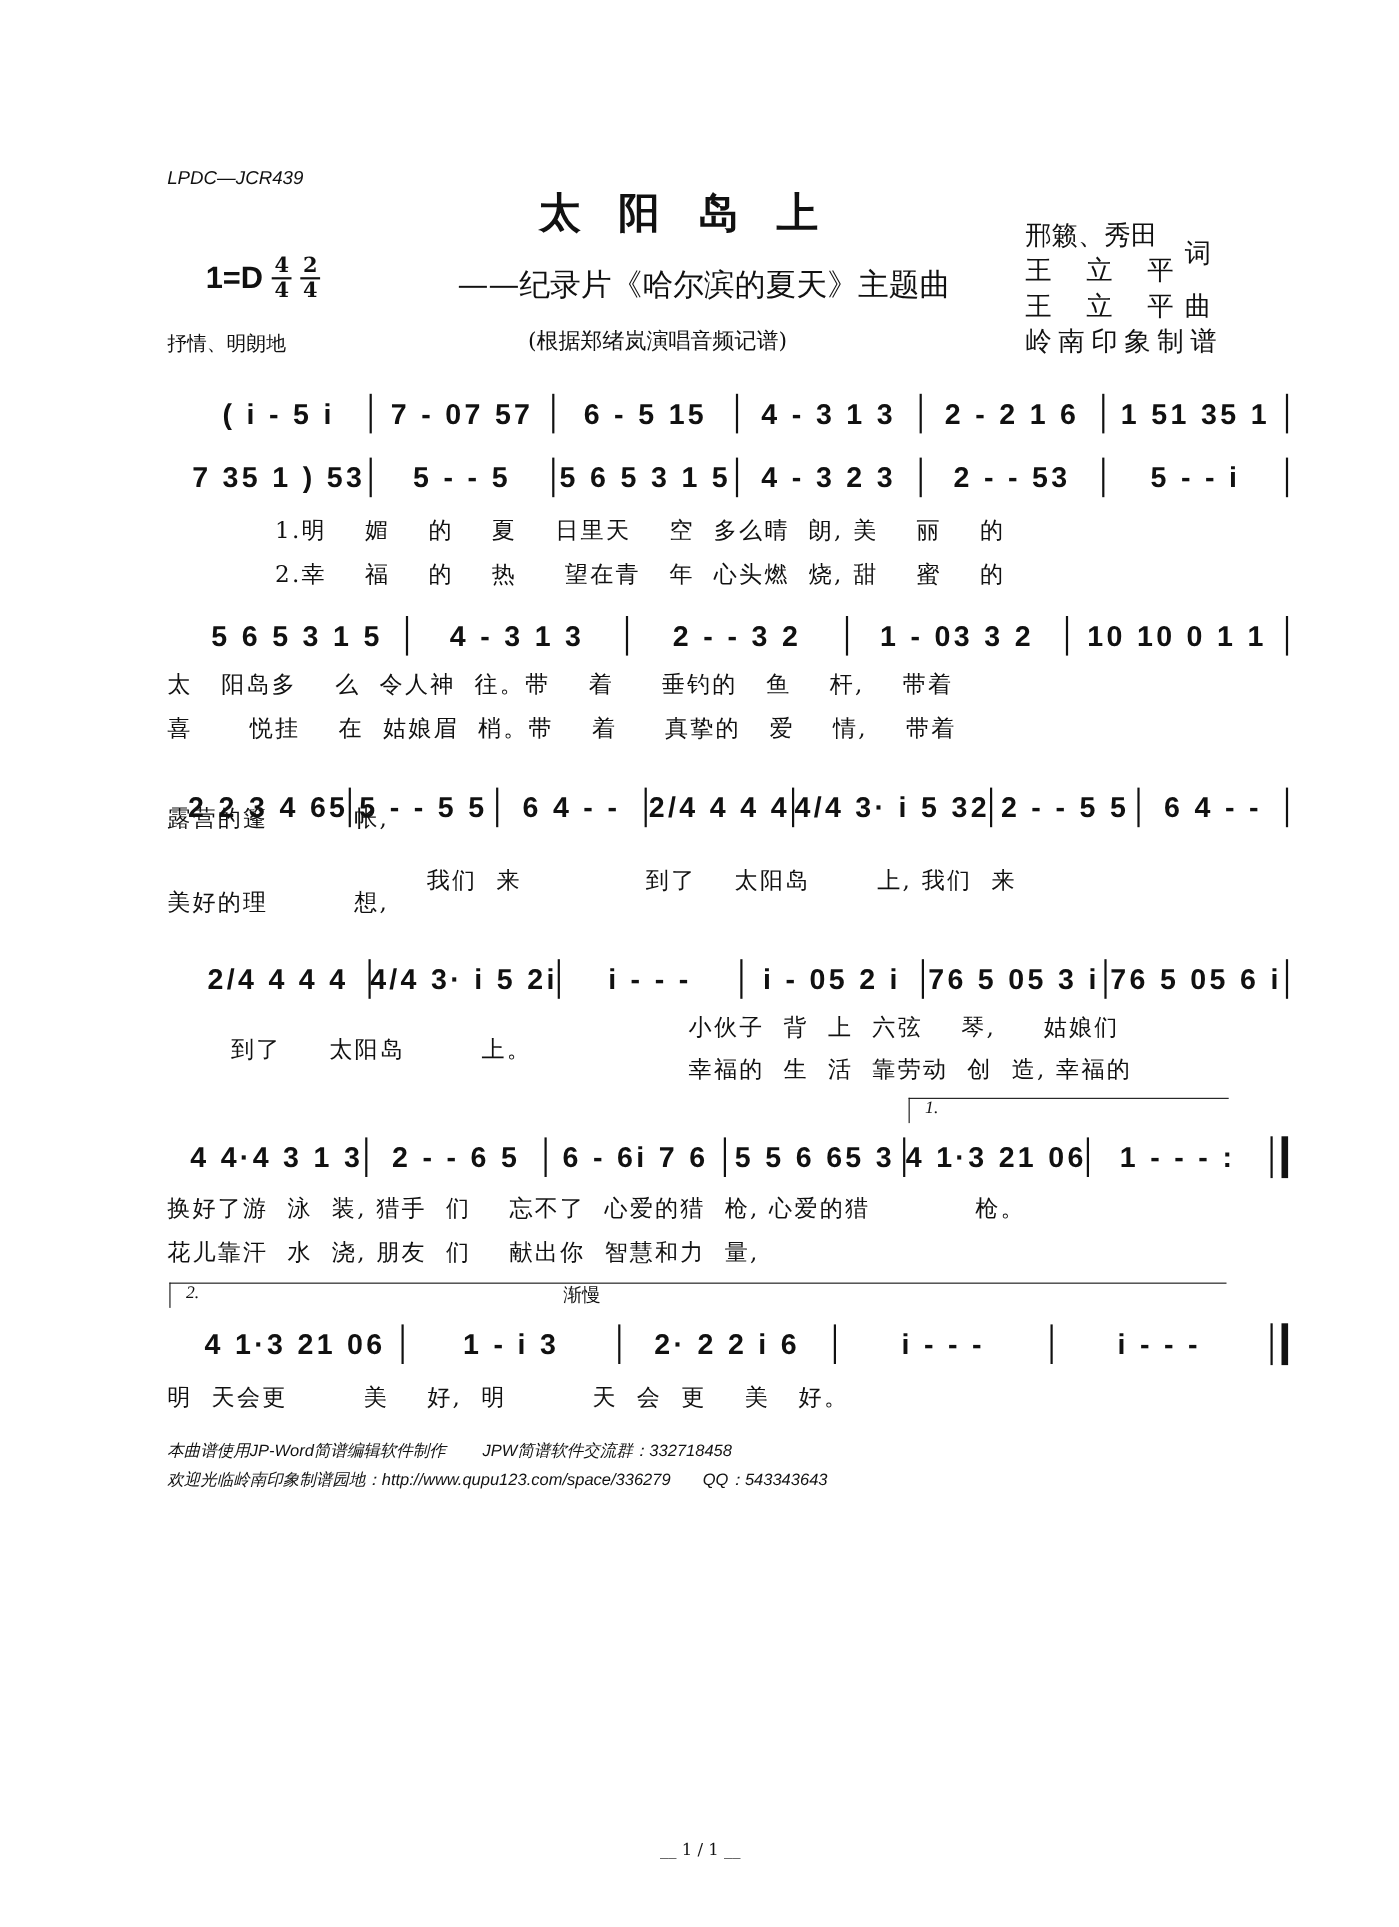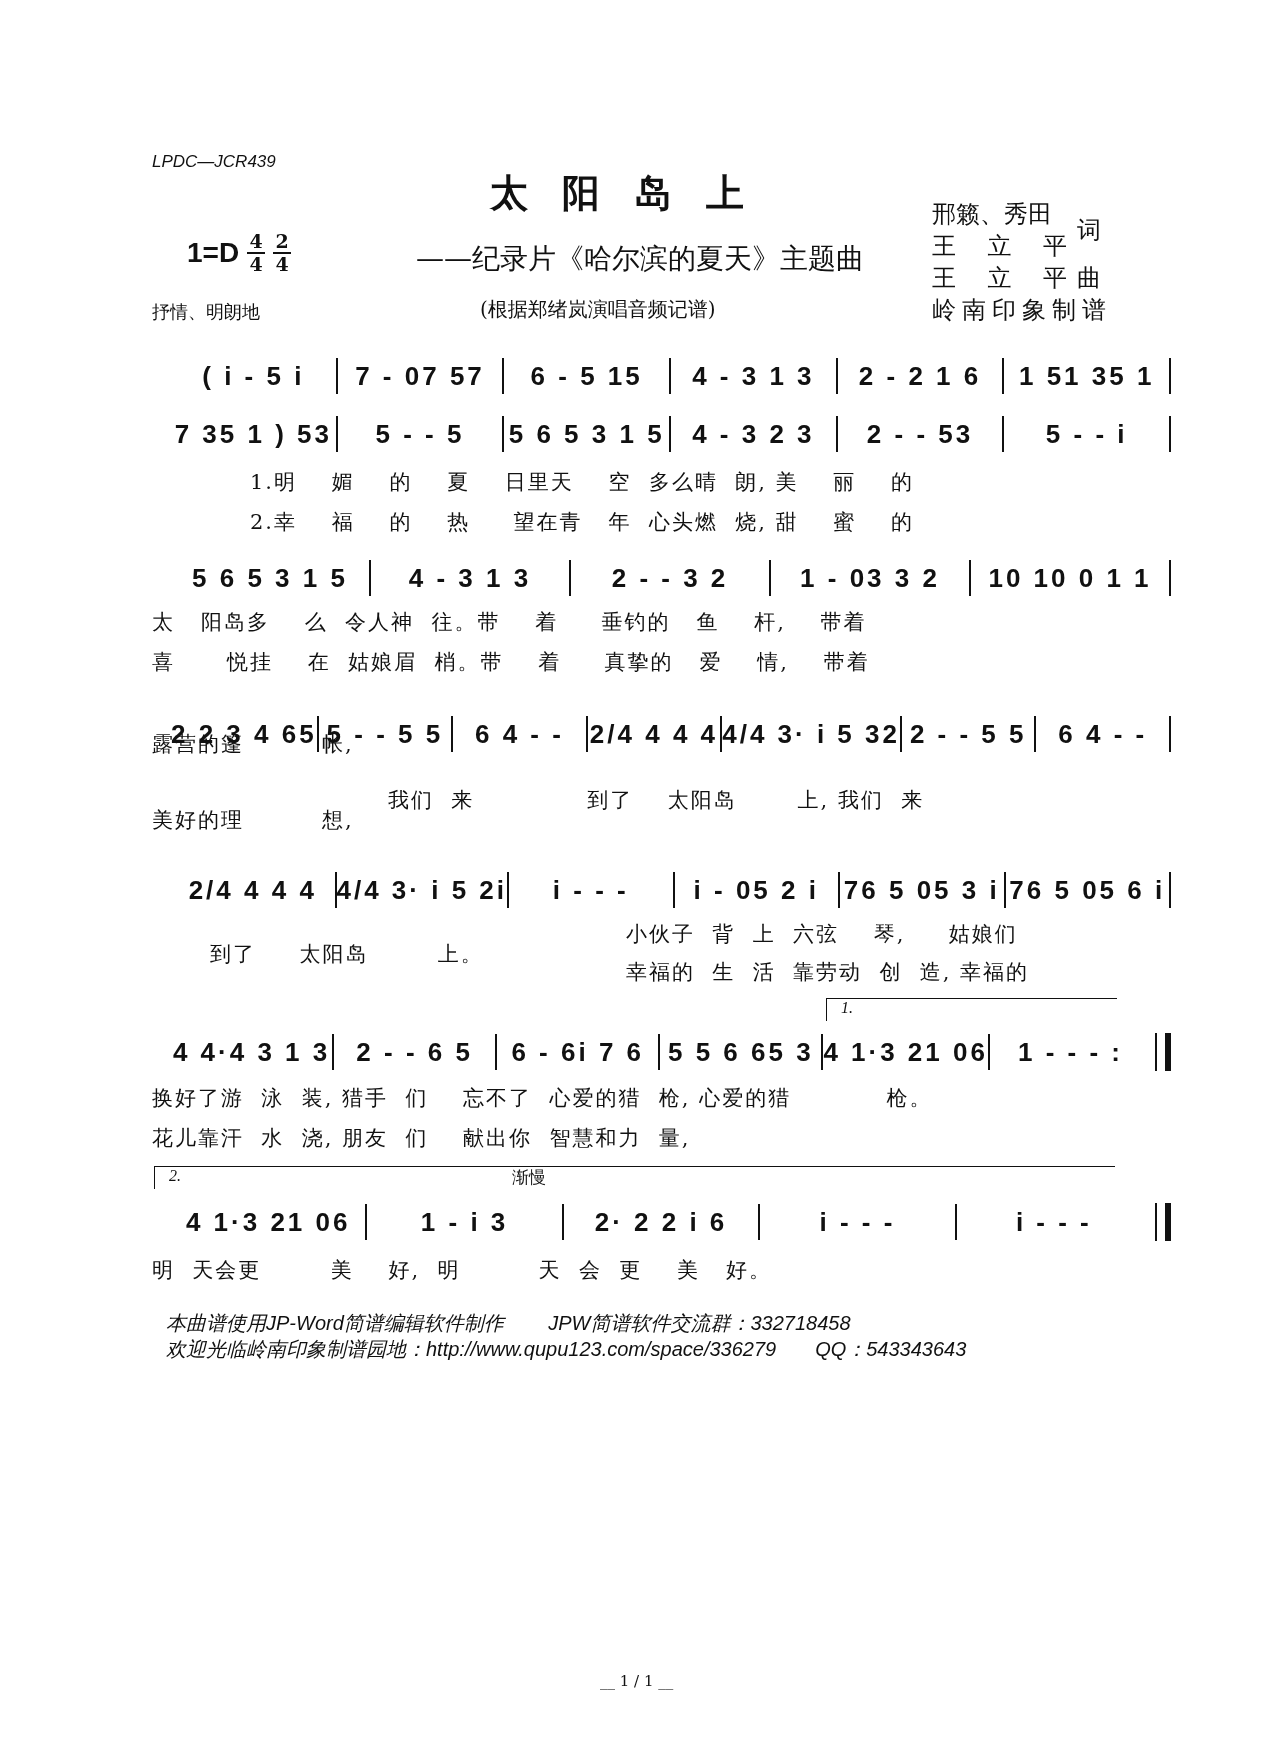--- a/index.html
+++ b/index.html
@@ -21,21 +21,21 @@
 
   .line { position: absolute; left: 154px; width: 1000px; height: 40px; display: flex; align-items: center;
           font-family: Liberation Sans, sans-serif; font-weight: bold; font-size: 26px; margin-left: 17px; }
   .m { flex: 1; display: flex; justify-content: space-around; align-items: center; white-space: pre; letter-spacing: 3px; }
   .bl { width: 2px; height: 36px; background: #111; flex: 0 0 2px; }
   .dbl { width: 7px; height: 38px; border-left: 2px solid #111; border-right: 6px solid #111; flex: 0 0 8px; margin-left: 4px; }
   .lyr { position: absolute; left: 152px; width: 1000px; font-size: 21px; white-space: pre; letter-spacing: 2px; }
   .rb { position: absolute; border-top: 1.5px solid #111; border-left: 1.5px solid #111; height: 22px; }
   .rb .lbl { font-family: "Liberation Serif", serif; font-style: italic; font-size: 16px; position: absolute; left: 14px; top: 0px; }
   .tempo-mark { position: absolute; left: 512px; top: 1166px; font-family: "Liberation Sans", sans-serif; font-size: 17px; }
-  .footer { left: 166px; font-family: "Liberation Sans", sans-serif; font-style: italic; font-size: 20px; white-space: pre; text-align: right; }
+  .footer { left: 152px; font-family: "Liberation Sans", sans-serif; font-style: italic; font-size: 15px; white-space: pre; text-align: right; }
   .pg { left: 600px; top: 1672px; font-family: "DejaVu Serif", serif; font-size: 15px; }
 </style>
 </head>
 <body>
 
 <div class="abs code">LPDC—JCR439</div>
 <div class="abs title">太阳岛上</div>
 
 <div class="abs key">
   <span>1=D</span>

